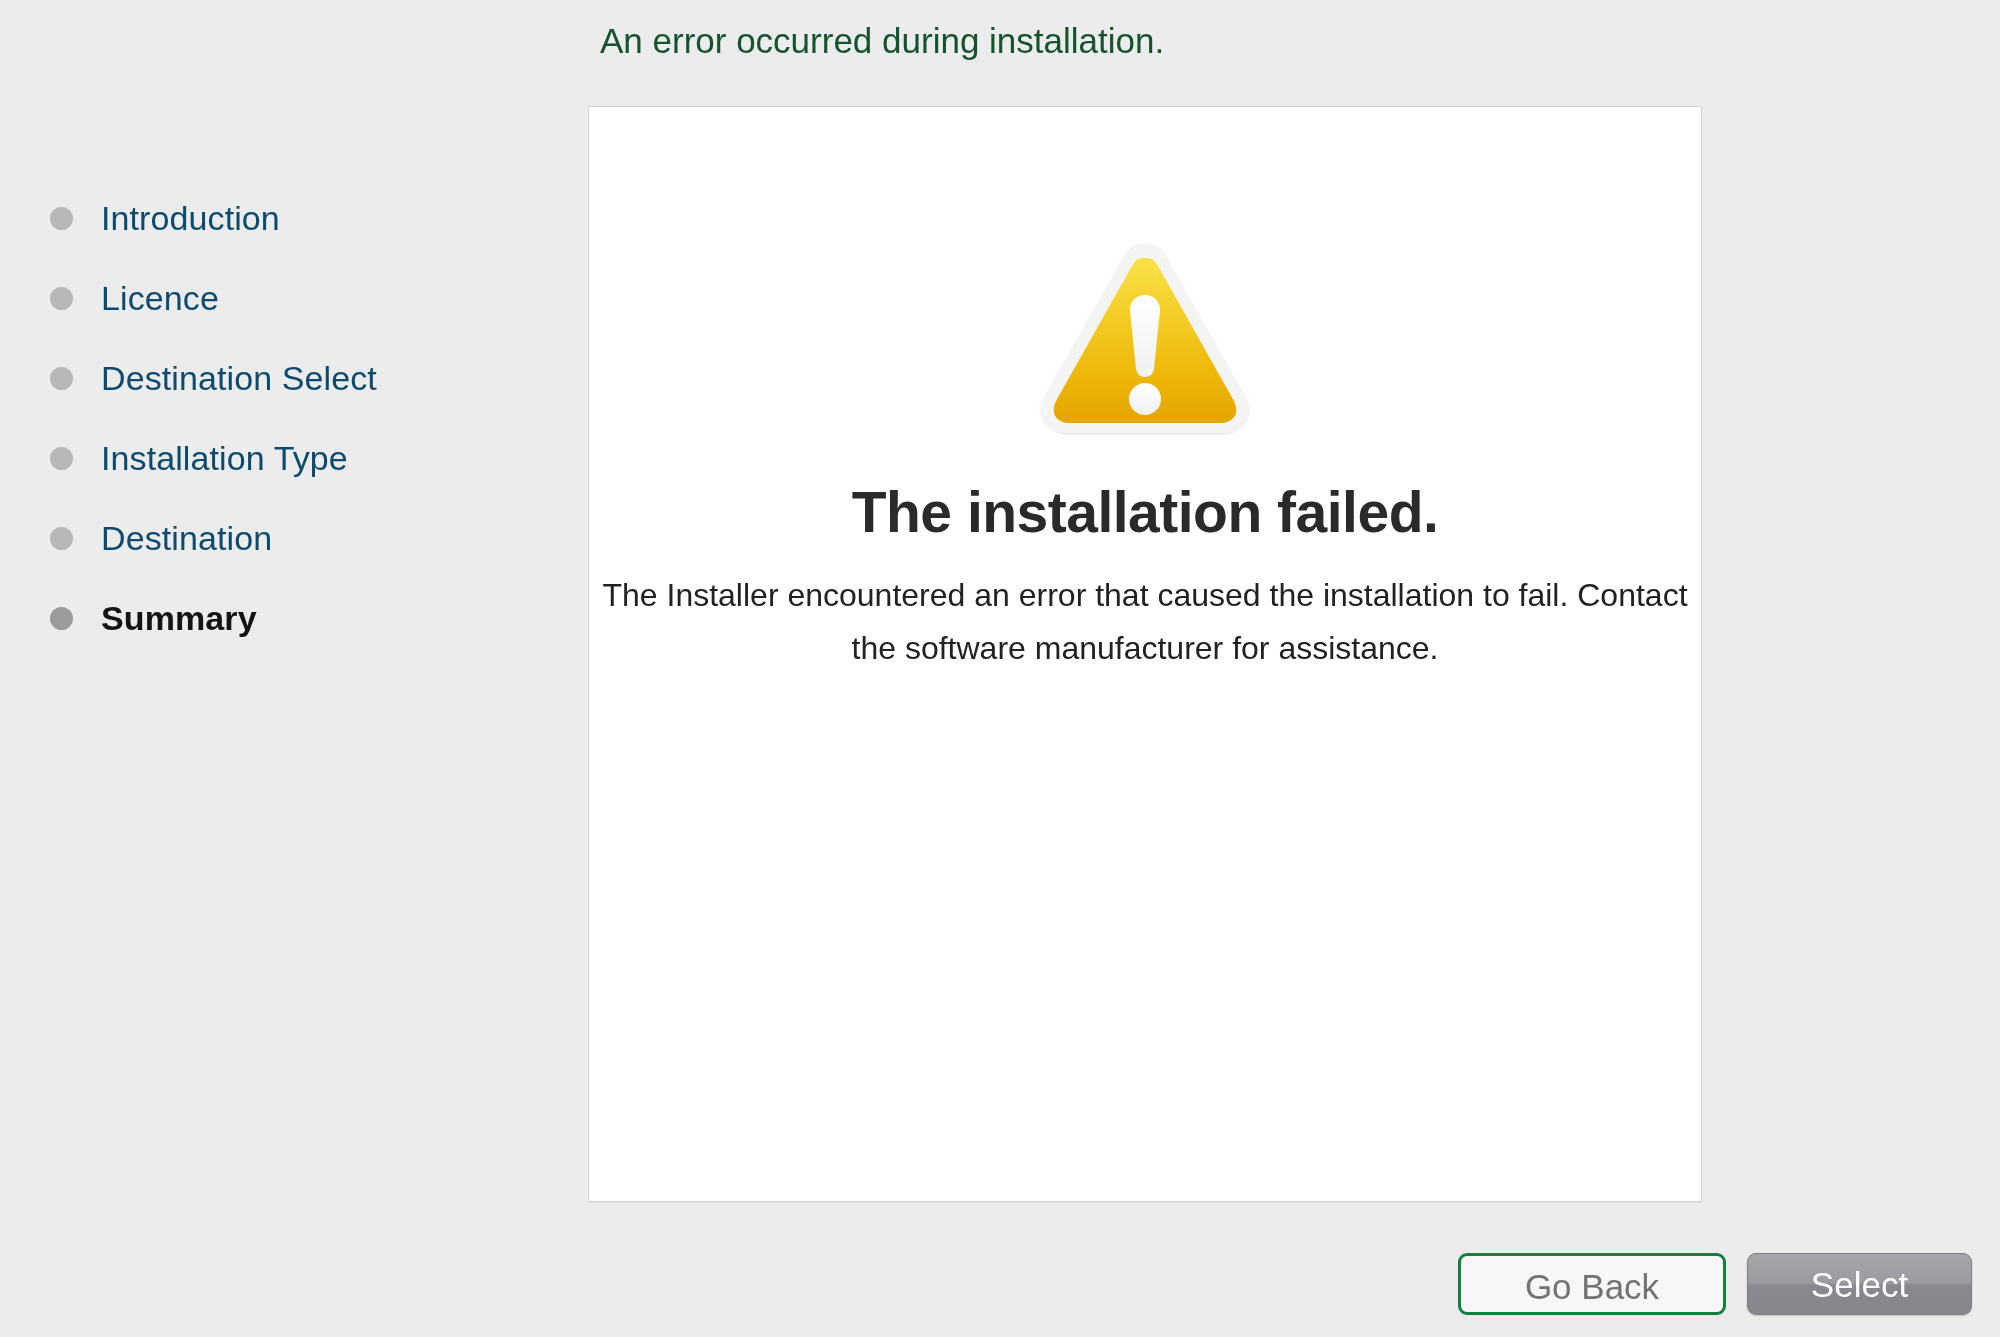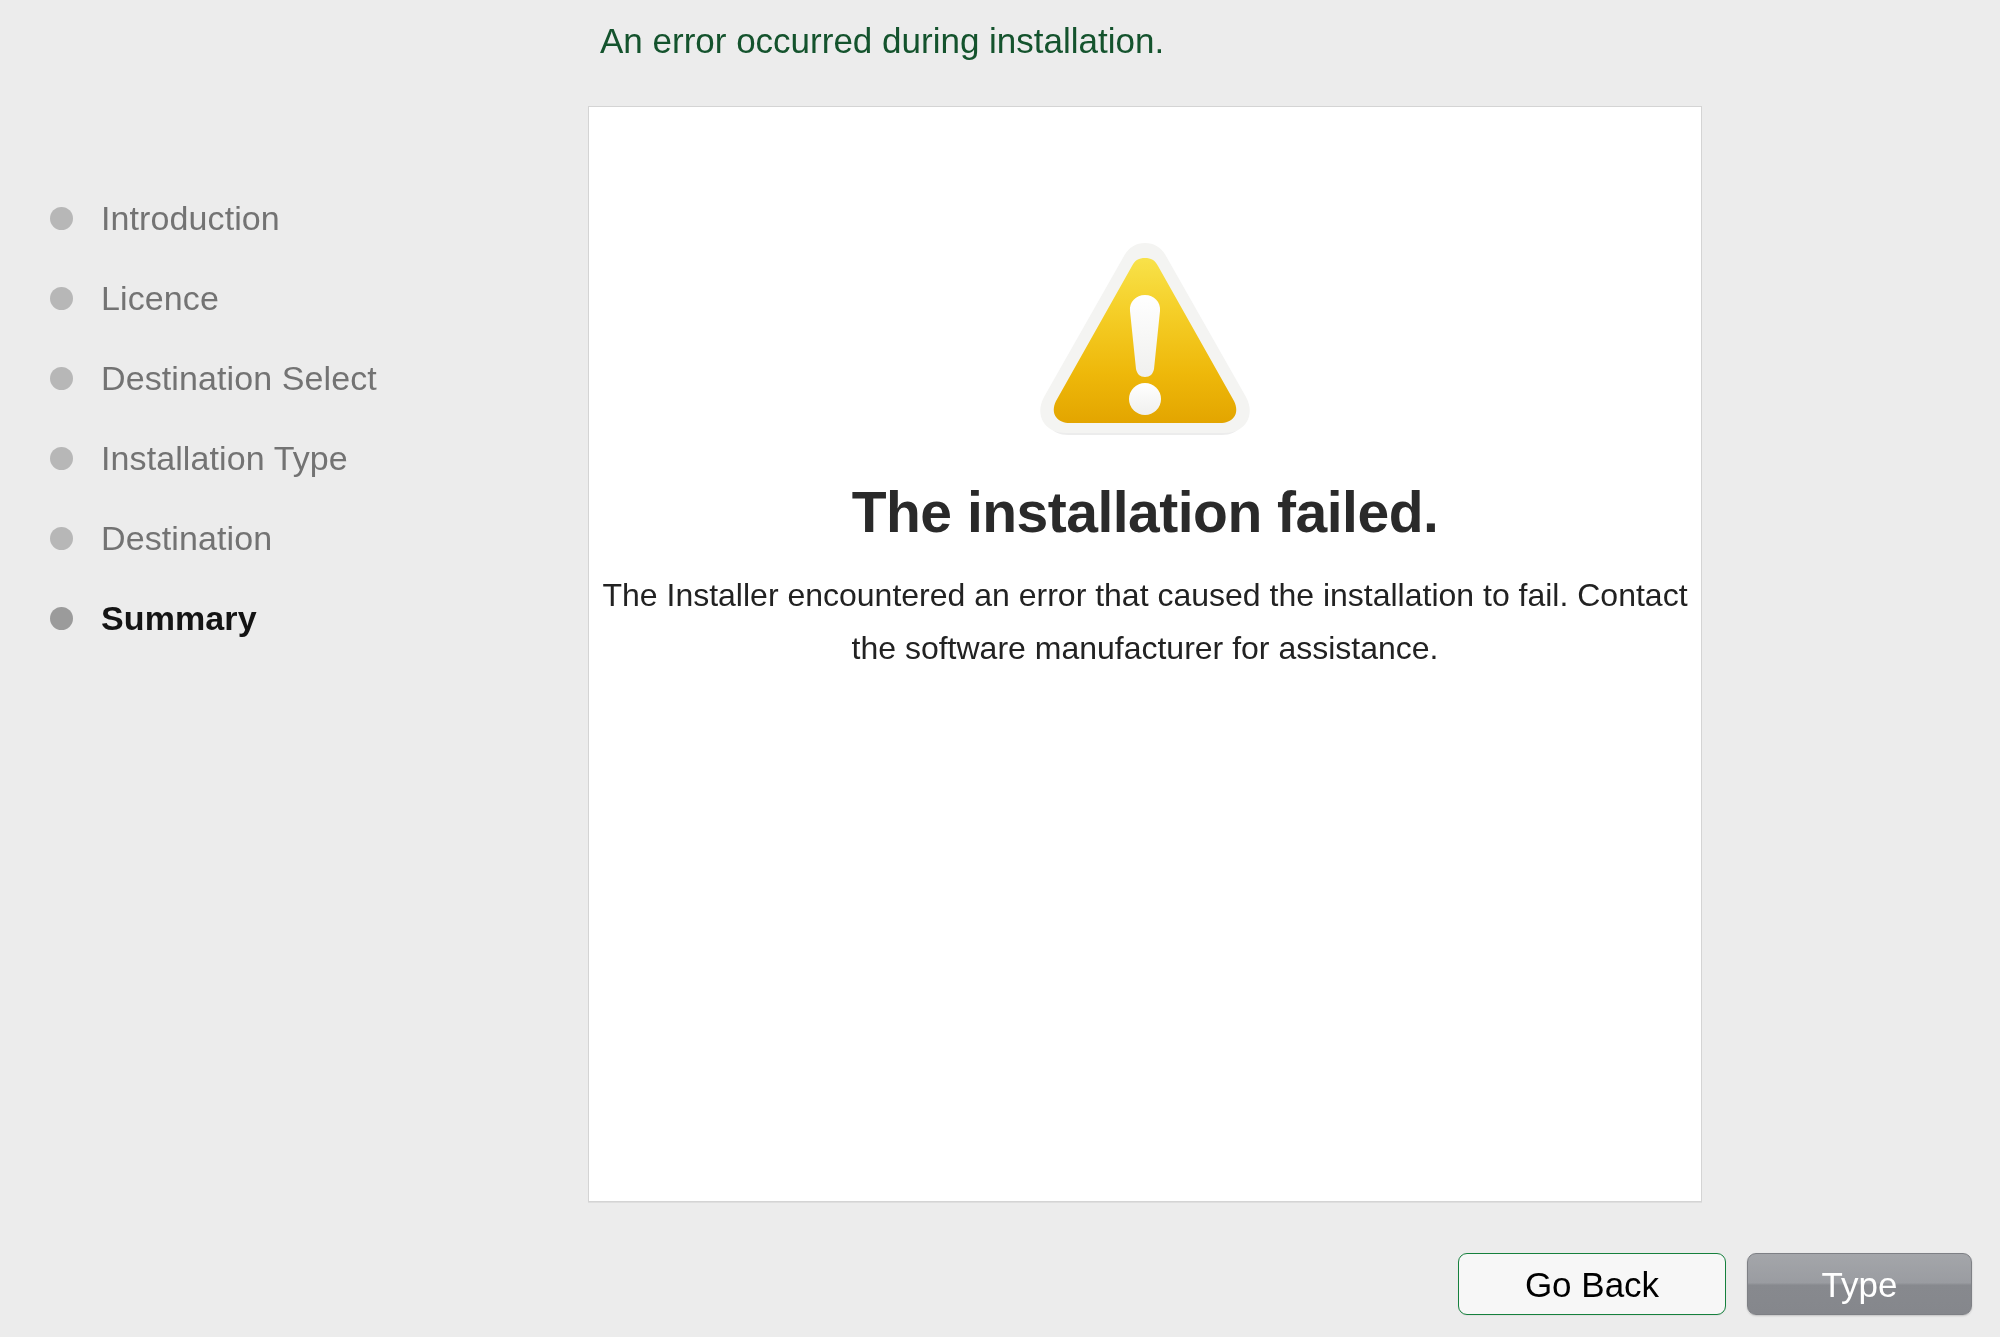--- a/index.html
+++ b/index.html
@@ -54,21 +54,21 @@
     flex: 0 0 auto;
     margin-right: 28px;
   }
   .step-item.current .step-dot {
     background: #9b9b9b;
   }
 
   .step-label {
     font-size: 34px;
     line-height: 38px;
-    color: #737373;
+    color: #0c4a6e;
     letter-spacing: 0.1px;
     white-space: nowrap;
   }
   .step-item.current .step-label {
     font-weight: bold;
     color: #141414;
   }
 
   
   #header-message {
@@ -147,22 +147,22 @@
     line-height: 62px;
     text-align: center;
     box-sizing: border-box;
     white-space: nowrap;
   }
 
   #go-back-button {
     left: 1458px;
     width: 268px;
     background: #f7f7f7;
-    border: 1px solid #15803d;
-    color: #000000;
+    border: 3px solid #15803d;
+    color: #737373;
     box-shadow: 0 1px 1px rgba(0,0,0,0.05);
   }
 
   #close-button {
     left: 1747px;
     width: 225px;
     background: linear-gradient(to bottom, #a4a6aa 0%, #9a9ca1 48%, #87898e 52%, #85878c 100%);
     border: 1px solid #7e8085;
     color: #ffffff;
     box-shadow: 0 1px 2px rgba(0,0,0,0.18);
@@ -241,16 +241,16 @@
 
       <h1 id="failure-title">The installation failed.</h1>
 
       <p id="failure-description">The Installer encountered an error that caused the installation to fail. Contact the software manufacturer for assistance.</p>
 
     </div>
   </div>
 
   <div id="footer-buttons">
     <div class="btn" id="go-back-button">Go Back</div>
-    <div class="btn" id="close-button">Type</div>
+    <div class="btn" id="close-button">Select</div>
   </div>
 
 </div>
 
 </body></html>

